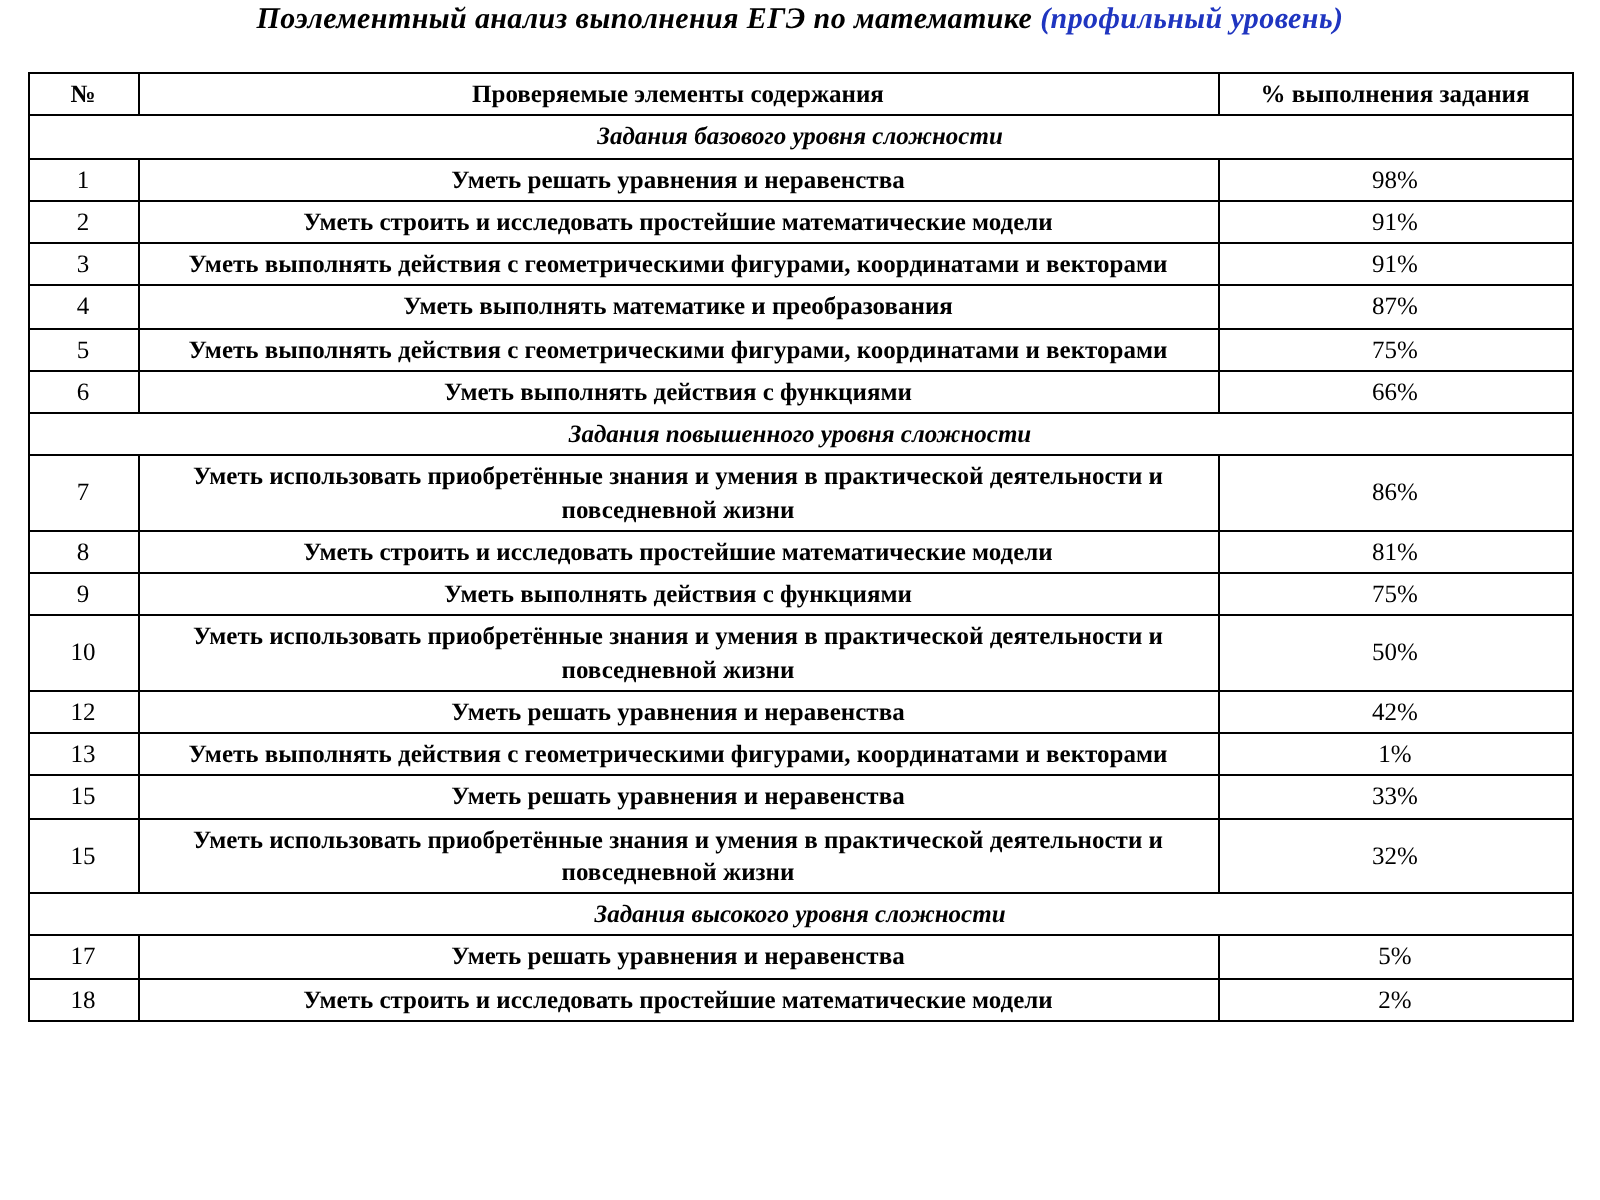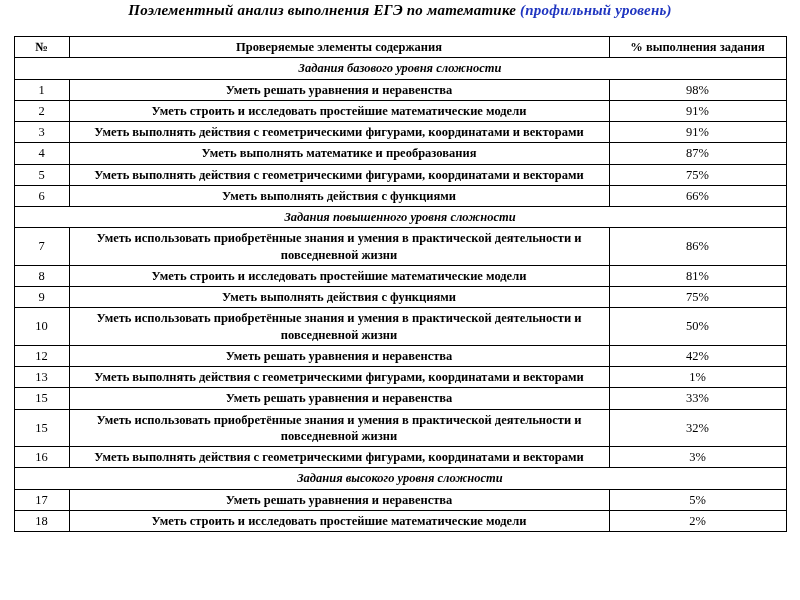--- a/index.html
+++ b/index.html
@@ -142,25 +142,20 @@
           <td class="num-cell">15</td>
           <td class="content-cell">Уметь решать уравнения и неравенства</td>
           <td class="percent-cell">33%</td>
         </tr>
         <tr>
           <td class="num-cell">15</td>
           <td class="content-cell">Уметь использовать приобретённые знания и умения в практической деятельности и повседневной жизни</td>
           <td class="percent-cell">32%</td>
         </tr>
         <tr>
-          <td class="num-cell">16</td>
-          <td class="content-cell">Уметь выполнять действия с геометрическими фигурами, координатами и векторами</td>
-          <td class="percent-cell">3%</td>
-        </tr>
-        <tr>
           <td class="section-cell" colspan="3">Задания высокого уровня сложности</td>
         </tr>
         <tr>
           <td class="num-cell">17</td>
           <td class="content-cell">Уметь решать уравнения и неравенства</td>
           <td class="percent-cell">5%</td>
         </tr>
         <tr>
           <td class="num-cell">18</td>
           <td class="content-cell">Уметь строить и исследовать простейшие математические модели</td>

